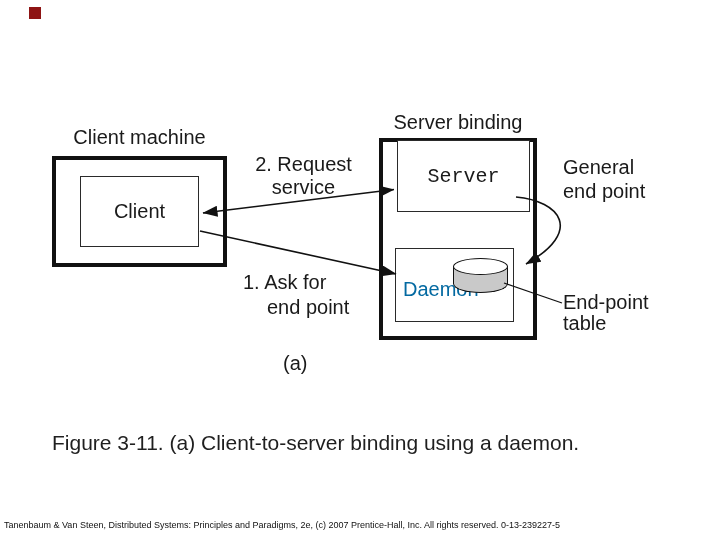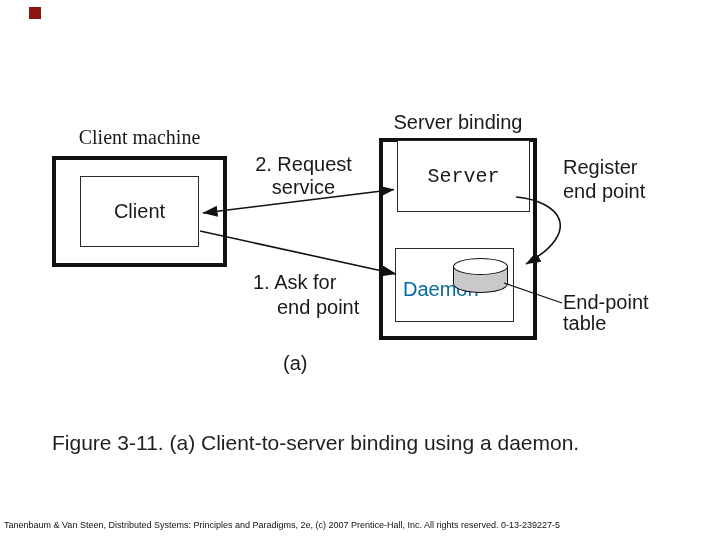--- a/index.html
+++ b/index.html
@@ -40,21 +40,21 @@
     position:absolute;left:0;top:8px;width:55px;height:27px;background:#c9c9c9;
     border:1.5px solid #111;border-top:none;box-sizing:border-box;
     border-radius:0 0 50% 50% / 0 0 35% 35%;
   }
   .cyl-top{
     position:absolute;left:0;top:0;width:55px;height:17px;background:#ffffff;
     border:1.5px solid #111;box-sizing:border-box;border-radius:50%;
   }
 
   .step2-label{left:246px;top:153px;width:115px;text-align:center;}
-  .step1-label{left:243px;top:270px;line-height:25px;margin-left:10px;}
+  .step1-label{left:243px;top:270px;line-height:25px;}
   .step1-label .l2{margin-left:24px;}
   .register-label{left:563px;top:155px;line-height:24px;}
   .endpoint-label{left:563px;top:292px;line-height:21px;}
   .subfig{left:283px;top:352px;}
 
   svg.arrows{position:absolute;left:0;top:0;pointer-events:none;}
 
   
   .caption{
     position:absolute;left:52px;top:431px;width:640px;
@@ -67,21 +67,21 @@
 </style>
 </head>
 <body>
 
 <div class="slide">
 
   <div class="bullet"></div>
 
   <div class="diagram">
 
-    <div class="dlabel machine-label" style="left:52px;top:126px;width:175px;font-family:Liberation Serif, serif;">Client machine</div>
+    <div class="dlabel machine-label" style="left:52px;top:126px;width:175px;">Client machine</div>
     <div class="dlabel machine-label" style="left:379px;top:111px;width:158px;">Server binding</div>
 
     <div class="box thick client-machine"></div>
     <div class="box thin client-box center-text">
       <span>Client</span>
     </div>
 
     <div class="box thick server-machine"></div>
     <div class="box thin server-box center-text">
       <span>Server</span>
@@ -111,21 +111,21 @@
 
     <div class="dlabel step2-label">
       <div>2. Request</div>
       <div>service</div>
     </div>
     <div class="dlabel step1-label">
       <div>1. Ask for</div>
       <div class="l2">end point</div>
     </div>
     <div class="dlabel register-label">
-      <div>Register</div>
+      <div>General</div>
       <div>end point</div>
     </div>
     <div class="dlabel endpoint-label">
       <div>End-point</div>
       <div>table</div>
     </div>
     <div class="dlabel subfig">(a)</div>
 
   </div>
 

